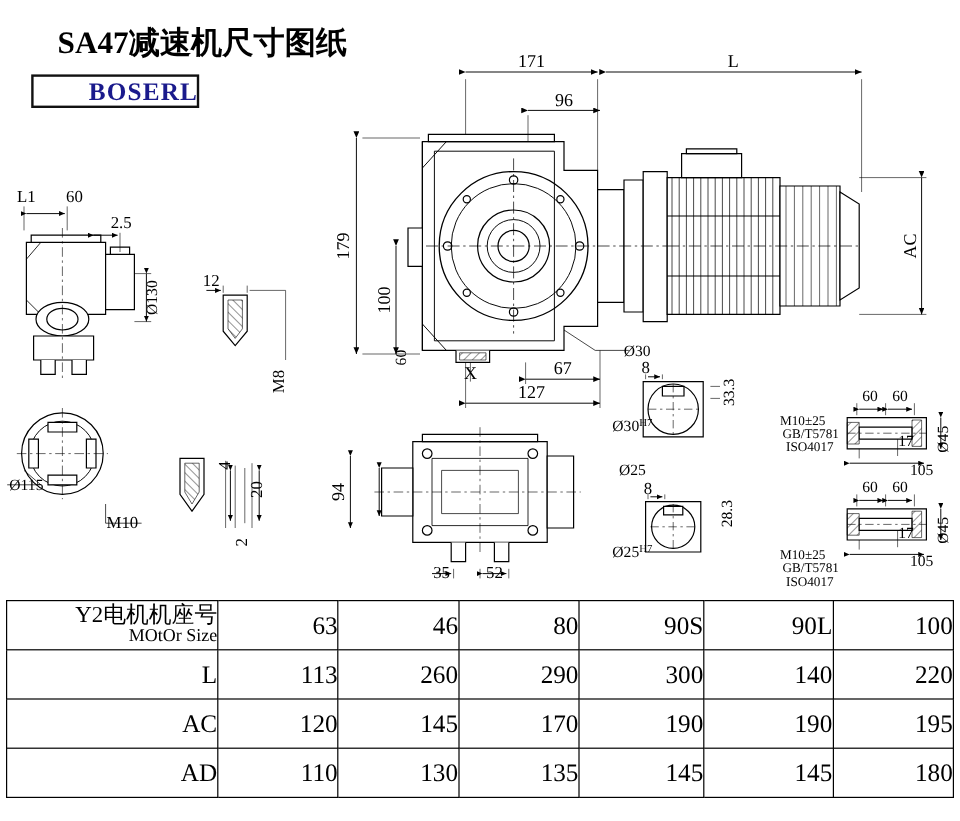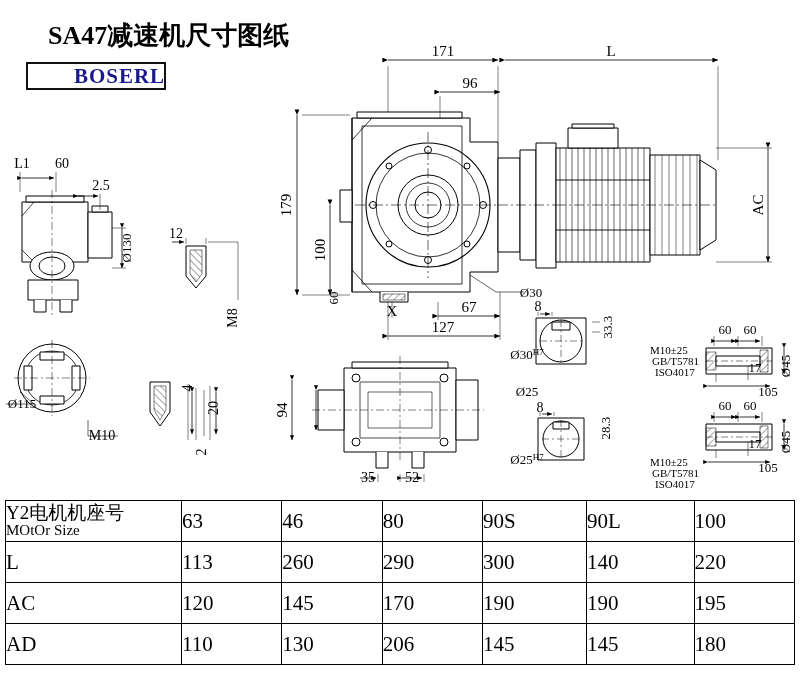--- a/index.html
+++ b/index.html
@@ -61,21 +61,21 @@
   #spec-table {
     position: absolute;
     left: 5px;
     top: 500px;
     width: 790px;
     border-collapse: collapse;
     font-family: "Liberation Serif", serif;
   }
   #spec-table td {
     border: 1px solid #000;
-    text-align: left;
+    text-align: right;
     font-size: 21px;
     height: 40px;
     padding: 0;
     font-family: Liberation Serif, serif;
   }
   #spec-table td.head-cell {
     width: 175px;
     font-size: 19px;
     line-height: 1.05;
   }
@@ -466,21 +466,21 @@
         <td>145</td>
         <td>170</td>
         <td>190</td>
         <td>190</td>
         <td>195</td>
       </tr>
       <tr>
         <td class="rowlabel">AD</td>
         <td>110</td>
         <td>130</td>
-        <td>206</td>
+        <td>135</td>
         <td>145</td>
         <td>145</td>
         <td>180</td>
       </tr>
     </tbody>
   </table>
 
 </div>
 
 </body></html>

